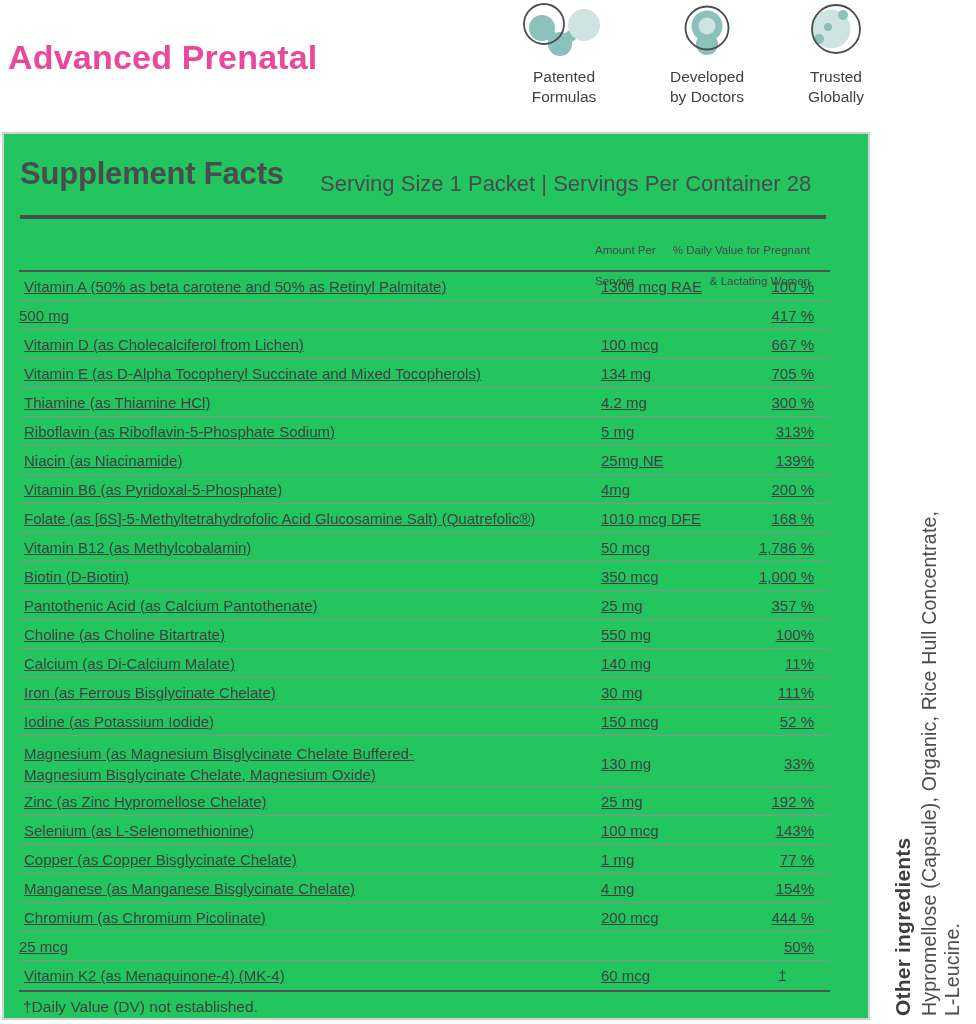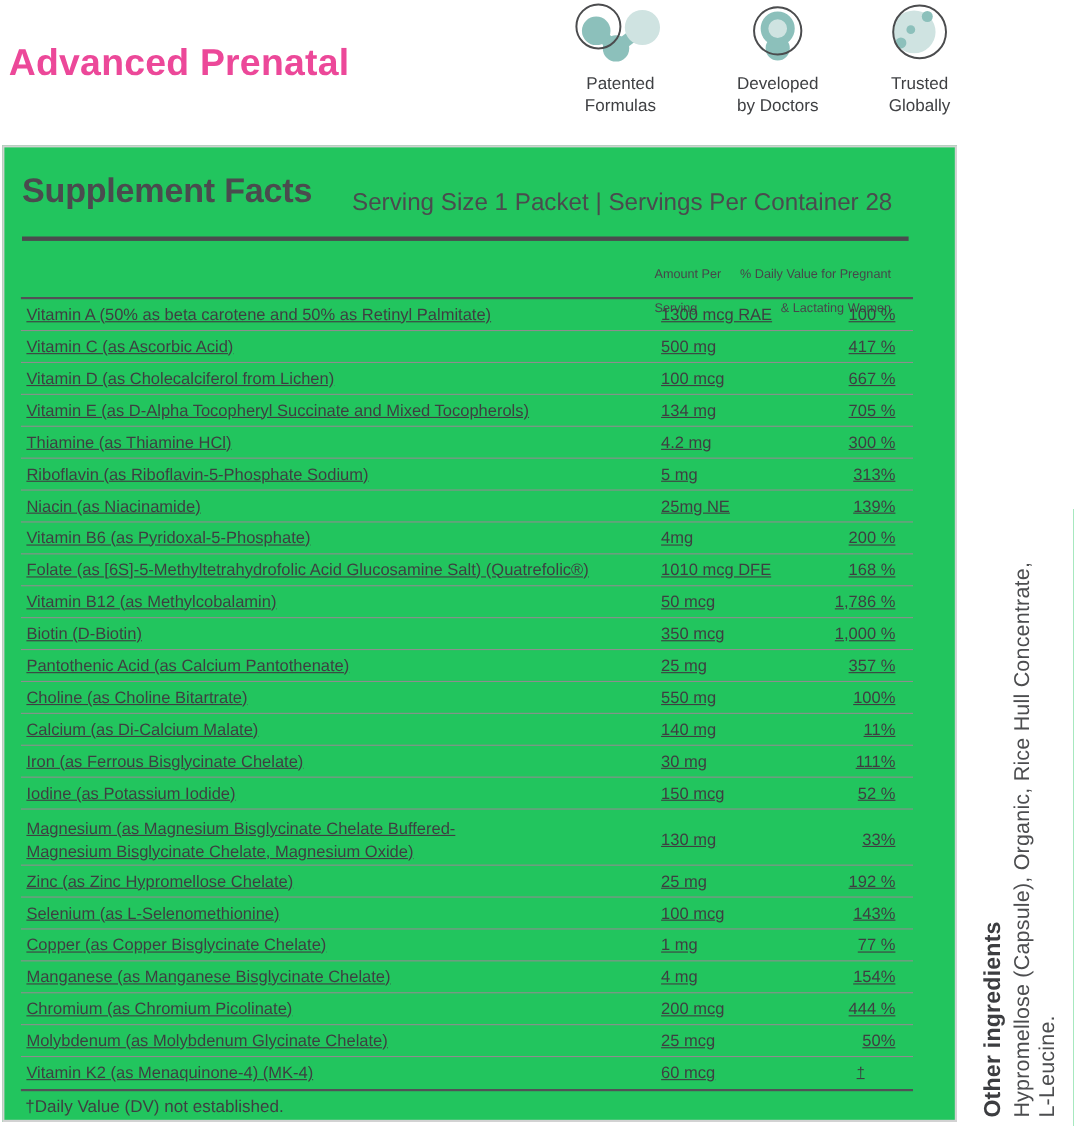--- a/index.html
+++ b/index.html
@@ -120,21 +120,20 @@
   </div>
   <div class="header-rule"></div>
 
   <div class="rows" id="rows">
       <div class="row">
         <div class="cell cell-name">Vitamin A (50% as beta carotene and 50% as Retinyl Palmitate)</div>
         <div class="cell cell-amount">1300 mcg RAE</div>
         <div class="cell cell-dv">100 %</div>
       </div>
       <div class="row">
-        <div class="cell cell-name">Vitamin C (as Ascorbic Acid)</div>
         <div class="cell cell-amount">500 mg</div>
         <div class="cell cell-dv">417 %</div>
       </div>
       <div class="row">
         <div class="cell cell-name">Vitamin D (as Cholecalciferol from Lichen)</div>
         <div class="cell cell-amount">100 mcg</div>
         <div class="cell cell-dv">667 %</div>
       </div>
       <div class="row">
         <div class="cell cell-name">Vitamin E (as D-Alpha Tocopheryl Succinate and Mixed Tocopherols)</div>
@@ -225,21 +224,20 @@
         <div class="cell cell-name">Manganese (as Manganese Bisglycinate Chelate)</div>
         <div class="cell cell-amount">4 mg</div>
         <div class="cell cell-dv">154%</div>
       </div>
       <div class="row">
         <div class="cell cell-name">Chromium (as Chromium Picolinate)</div>
         <div class="cell cell-amount">200 mcg</div>
         <div class="cell cell-dv">444 %</div>
       </div>
       <div class="row">
-        <div class="cell cell-name">Molybdenum (as Molybdenum Glycinate Chelate)</div>
         <div class="cell cell-amount">25 mcg</div>
         <div class="cell cell-dv">50%</div>
       </div>
       <div class="row">
         <div class="cell cell-name">Vitamin K2 (as Menaquinone-4) (MK-4)</div>
         <div class="cell cell-amount">60 mcg</div>
         <div class="cell cell-dv dagger">†</div>
       </div>
     </div>
 

